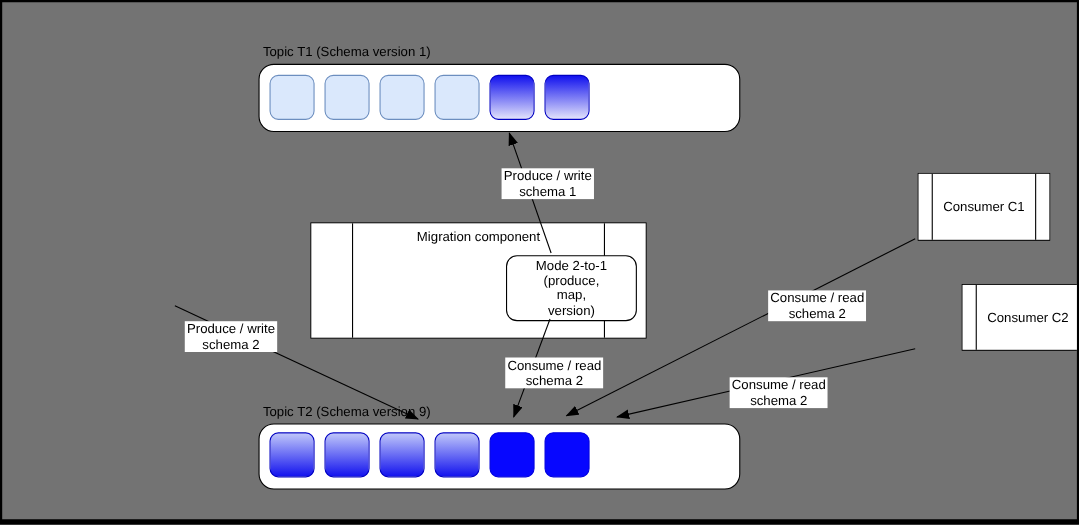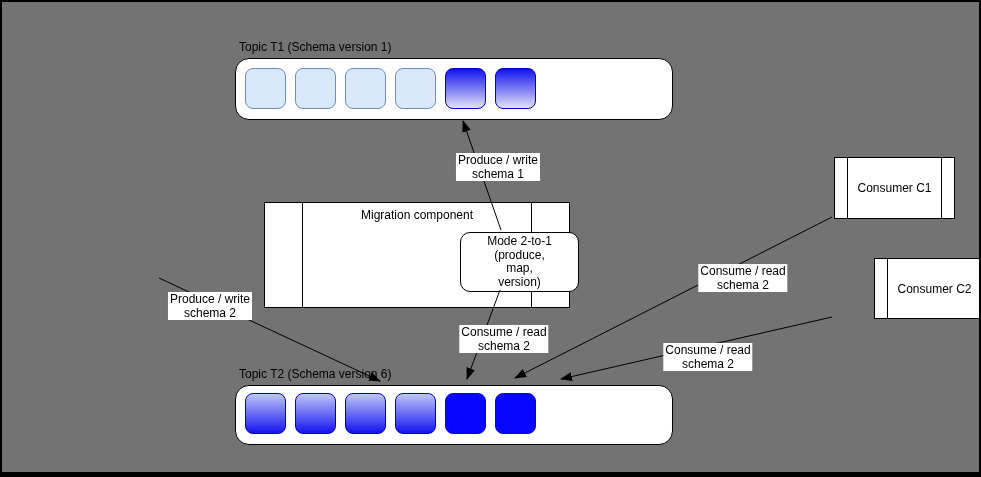--- a/index.html
+++ b/index.html
@@ -51,38 +51,38 @@
         <div class="msg msg-light"></div>
         <div class="msg msg-light"></div>
         <div class="msg msg-light"></div>
         <div class="msg msg-light"></div>
         <div class="msg msg-blue-to-white"></div>
         <div class="msg msg-blue-to-white"></div>
       </div>
   </div>
 
 
-  <div class="node" style="left:262px;top:200px;width:306px;height:106px;--inset:37px">
+  <div class="node" style="left:280px;top:200px;width:306px;height:106px;--inset:37px">
     <div class="lbl top">Migration component</div>
   </div>
   <div class="rounded" style="left:458px;top:230px;width:119px;height:60px">
     <div>Mode 2-to-1</div>
     <div>(produce,</div>
     <div>map,</div>
     <div>version)</div>
   </div>
 
   <div class="node" style="left:832px;top:155px;width:121px;height:62px;--inset:12px">
     <div class="lbl">Consumer C1</div>
   </div>
   <div class="node" style="left:872px;top:256px;width:121px;height:61px;--inset:12px">
     <div class="lbl">Consumer C2</div>
   </div>
 
-  <div class="tlabel" style="left:237px;top:365px">Topic T2 (Schema version 6)</div>
+  <div class="tlabel" style="left:237px;top:365px">Topic T2 (Schema version 9)</div>
   <div class="topic" style="left:233px;top:383px;width:438px;height:60px">
     <div class="msg-row t2">
         <div class="msg msg-white-to-blue"></div>
         <div class="msg msg-white-to-blue"></div>
         <div class="msg msg-white-to-blue"></div>
         <div class="msg msg-white-to-blue"></div>
         <div class="msg msg-solid"></div>
         <div class="msg msg-solid"></div>
       </div>
   </div>

